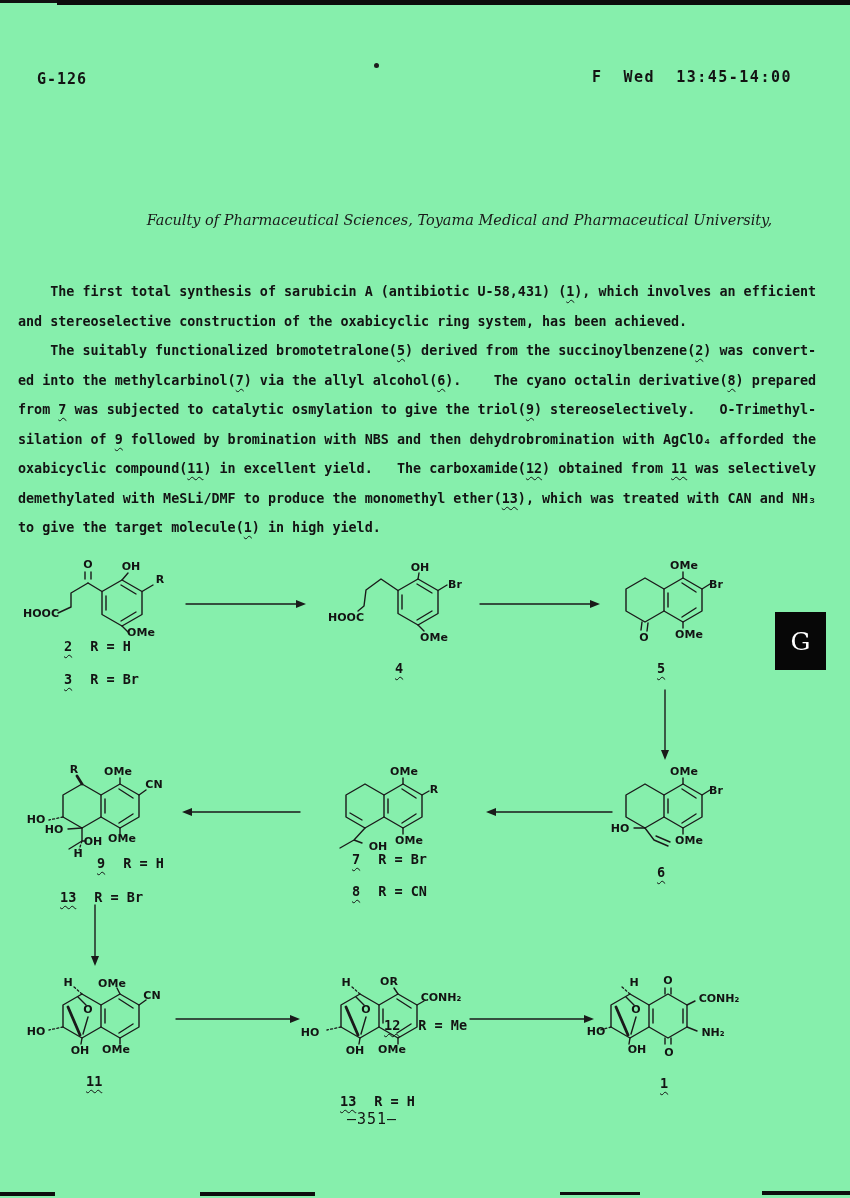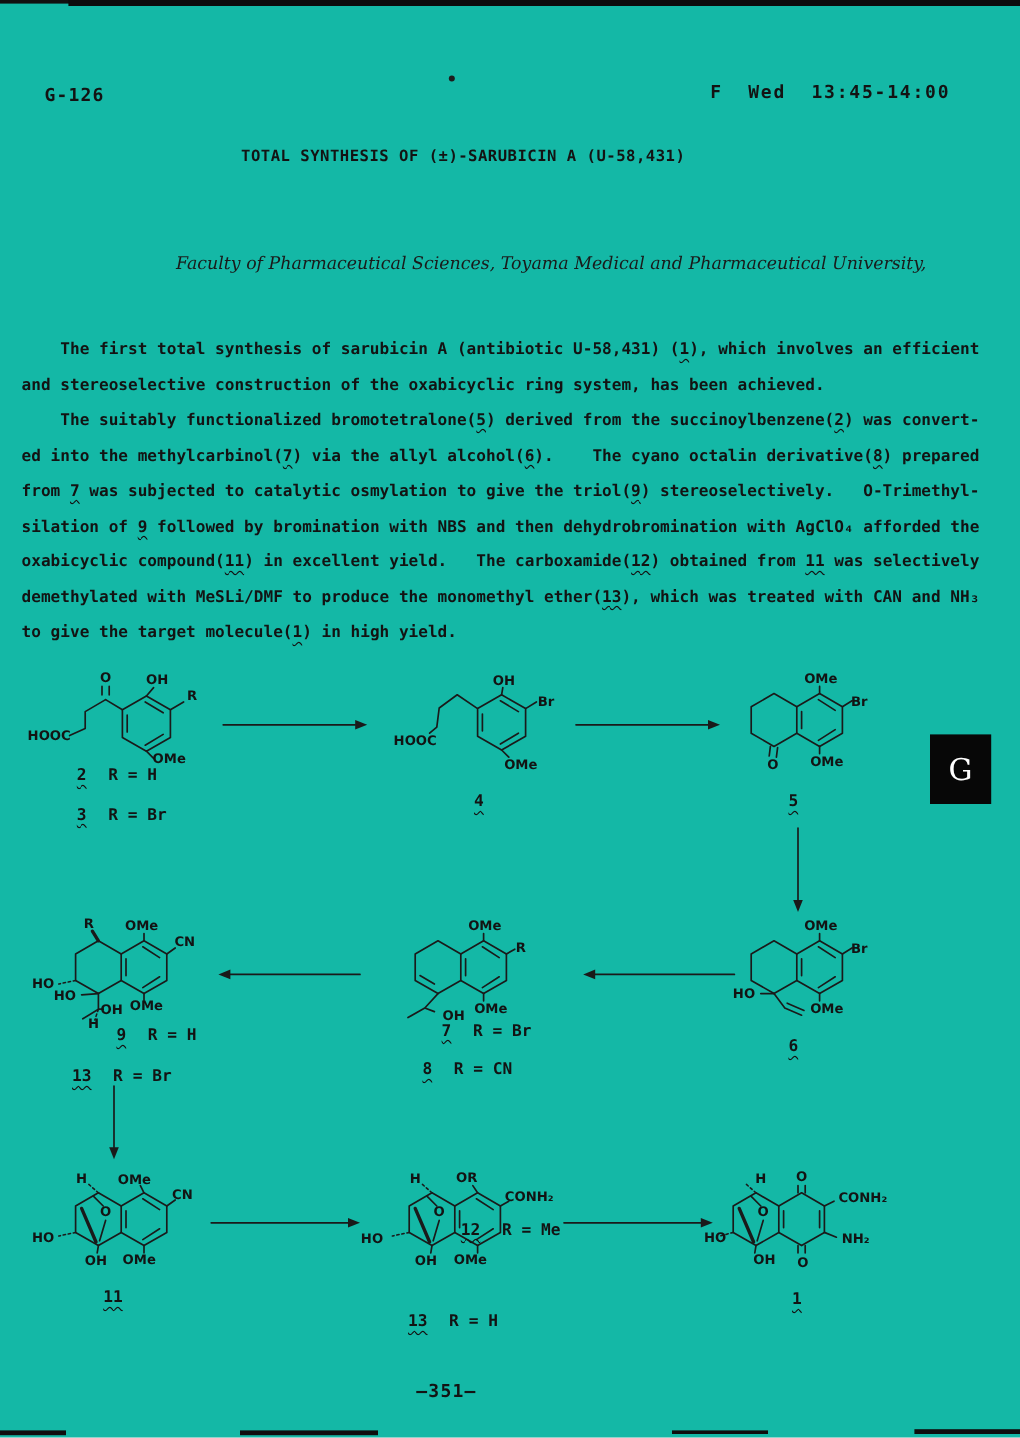--- a/index.html
+++ b/index.html
@@ -1,16 +1,16 @@
 <!DOCTYPE html>
 <html><head>
 <meta charset="utf-8">
 <style>
   html,body{margin:0;padding:0;background:#e8e8e8}
-  .page{position:relative;width:850px;height:1198px;background:#14b8a6;color:#131313;
+  .page{position:relative;width:850px;height:1198px;background:#86efac;color:#131313;
         font-family:"DejaVu Sans Mono",monospace;overflow:hidden}
   .abs{position:absolute}
   #topbar{left:57px;top:0;width:793px;height:5px;background:#0c0c0c}
   #titledot{left:374px;top:63px;width:5px;height:5px;border-radius:50%;background:#1d1d1d}
   #header-left{left:37px;top:70px;font-size:15px;font-weight:bold;letter-spacing:1px}
   #header-right{right:58px;top:68px;font-size:15px;font-weight:bold;letter-spacing:1.5px;white-space:pre}
   #title{left:0;top:123px;width:772px;text-align:center;font-size:13px;font-weight:bold;letter-spacing:.4px;white-space:pre}
   #authors{left:0;top:185px;width:772px;text-align:center;font-size:13px;font-weight:bold;white-space:pre}
   #authors .ul{text-decoration:underline;text-underline-offset:3px;text-decoration-thickness:1.3px}
   .affil{left:0;width:772px;text-align:right;font-family:"DejaVu Serif",serif;font-style:italic;font-size:14.5px;color:#1a1a1a}
@@ -21,37 +21,36 @@
   .clabel{position:absolute;font-size:13.5px;font-weight:bold;white-space:pre}
   .clabel .eq{margin-left:18px}
   #scheme-svg{position:absolute;left:0;top:0}
   #scheme-svg text{font-family:"DejaVu Sans",sans-serif;font-size:11px;font-weight:bold;fill:#131313}
   .bond{stroke:#1a1a1a;stroke-width:1.4;fill:none;stroke-linecap:round;stroke-linejoin:round}
   .wedge{stroke-width:2.8}
   .hash{stroke-dasharray:2 2.3;stroke-width:1.3}
   .ahead{fill:#1a1a1a;stroke:none}
   #gtab{left:775px;top:612px;width:51px;height:58px;background:#070707;color:#fff;display:flex;
         align-items:center;justify-content:center;font-family:"DejaVu Serif",serif;font-size:25px}
-  #pagenum{left:0;top:1150px;width:744px;text-align:center;font-size:15px;font-weight:bold;letter-spacing:1px}
+  #pagenum{left:0;top:1110px;width:744px;text-align:center;font-size:15px;font-weight:normal;letter-spacing:1px}
   .edge{position:absolute;background:#0e0e0e}
   #edge-dash{left:60px;top:1193px;width:726px;height:2.5px;
     background:repeating-linear-gradient(90deg,#111 0 58px,transparent 58px 72px)}
 </style>
 </head>
 <body>
 
 <div class="page">
 
   <div id="topbar" class="abs"></div>
   <div id="titledot" class="abs"></div>
 
   <div id="header-left" class="abs">G-126</div>
   <div id="header-right" class="abs">F  Wed  13:45-14:00</div>
 
-  <div id="title" class="abs">TOTAL SYNTHESIS OF (±)-SARUBICIN A (U-58,431)</div>
 
 
   <div id="affil1" class="abs affil">Faculty of Pharmaceutical Sciences, Toyama Medical and Pharmaceutical University,</div>
 
   <div id="abstract" class="abs"><div><span>    The first total synthesis of sarubicin A (antibiotic U-58,431) (</span><span class="cnum">1</span><span>), which involves an efficient</span></div><div><span>and stereoselective construction of the oxabicyclic ring system, has been achieved.</span></div><div><span>    The suitably functionalized bromotetralone(</span><span class="cnum">5</span><span>) derived from the succinoylbenzene(</span><span class="cnum">2</span><span>) was convert-</span></div><div><span>ed into the methylcarbinol(</span><span class="cnum">7</span><span>) via the allyl alcohol(</span><span class="cnum">6</span><span>).    The cyano octalin derivative(</span><span class="cnum">8</span><span>) prepared</span></div><div><span>from </span><span class="cnum">7</span><span> was subjected to catalytic osmylation to give the triol(</span><span class="cnum">9</span><span>) stereoselectively.   O-Trimethyl-</span></div><div><span>silation of </span><span class="cnum">9</span><span> followed by bromination with NBS and then dehydrobromination with AgClO₄ afforded the</span></div><div><span>oxabicyclic compound(</span><span class="cnum">11</span><span>) in excellent yield.   The carboxamide(</span><span class="cnum">12</span><span>) obtained from </span><span class="cnum">11</span><span> was selectively</span></div><div><span>demethylated with MeSLi/DMF to produce the monomethyl ether(</span><span class="cnum">13</span><span>), which was treated with CAN and NH₃</span></div><div><span>to give the target molecule(</span><span class="cnum">1</span><span>) in high yield.</span></div></div>
 
   <svg id="scheme-svg" width="850" height="1198" viewBox="0 0 850 1198">
 
     <g>
       <path class="bond" d="M122,580 L142,591.5 L142,614.5 L122,626 L102,614.5 L102,591.5 Z"></path>
@@ -223,21 +222,21 @@
   <div class="edge" style="left:200px;top:1192px;width:115px;height:3.5px"></div>
   <div class="edge" style="left:560px;top:1192px;width:80px;height:3px"></div>
   <div class="edge" style="left:762px;top:1191px;width:88px;height:4px"></div>
   <div id="edge-dash"></div>
 
 <div class="clabel" style="left: 64px; top: 638px;"><span class="cnum">2</span><span class="eq">R = H</span></div>
     <div class="clabel" style="left: 64px; top: 671px;"><span class="cnum">3</span><span class="eq">R = Br</span></div>
     <div class="clabel" style="left: 395px; top: 660px;"><span class="cnum">4</span></div>
     <div class="clabel" style="left: 657px; top: 660px;"><span class="cnum">5</span></div>
     <div class="clabel" style="left: 657px; top: 864px;"><span class="cnum">6</span></div>
-    <div class="clabel" style="left: 368px; top: 851px; text-align: center;"><span class="cnum">7</span><span class="eq">R = Br</span></div>
+    <div class="clabel" style="left: 352px; top: 851px; text-align: center;"><span class="cnum">7</span><span class="eq">R = Br</span></div>
     <div class="clabel" style="left: 352px; top: 883px;"><span class="cnum">8</span><span class="eq">R = CN</span></div>
     <div class="clabel" style="left: 64px; top: 855px; margin-left: 33px;"><span class="cnum">9</span><span class="eq">R = H</span></div>
     <div class="clabel" style="left: 60px; top: 889px;"><span class="cnum">13</span><span class="eq">R = Br</span></div>
     <div class="clabel" style="left: 86px; top: 1073px;"><span class="cnum">11</span></div>
     <div class="clabel" style="left: 340px; top: 1017px; margin-left: 44px;"><span class="cnum">12</span><span class="eq">R = Me</span></div>
     <div class="clabel" style="left: 340px; top: 1093px;"><span class="cnum">13</span><span class="eq">R = H</span></div>
     <div class="clabel" style="left: 660px; top: 1075px;"><span class="cnum">1</span></div>
   </div>
 
 </body></html>

